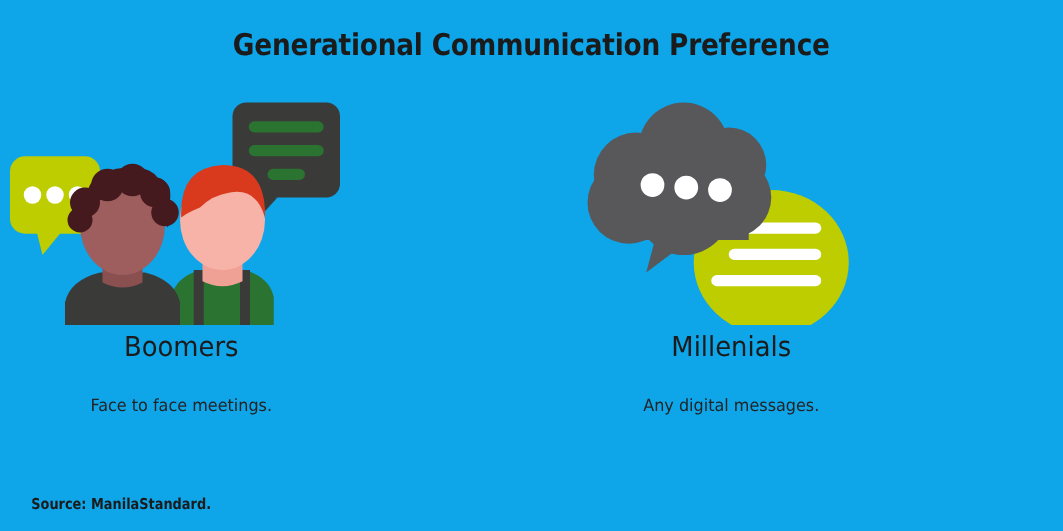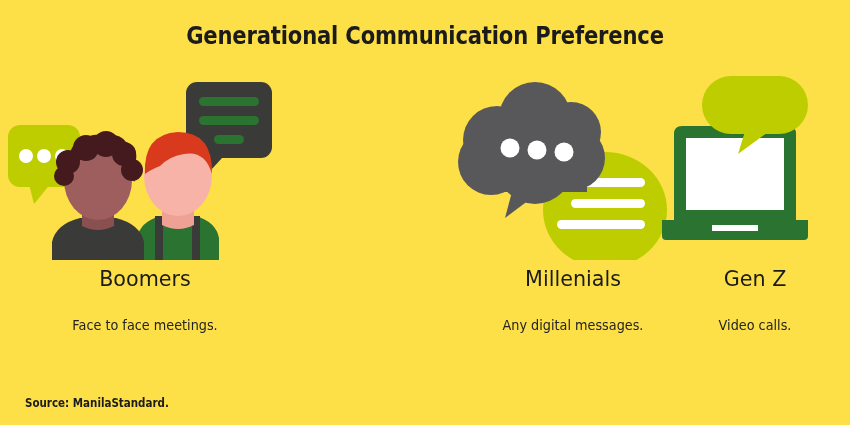--- a/index.html
+++ b/index.html
@@ -12,21 +12,21 @@
     height: 425px;
     background: #f4f4f4;
     font-family: "DejaVu Sans", "Liberation Sans", sans-serif;
     overflow: hidden;
     position: relative;
   }
   #infographic {
     position: relative;
     width: 850px;
     height: 425px;
-    background: #fde047;
+    background: #0ea5e9;
   }
 
   
   .title {
     position: absolute;
     top: 22px;
     left: 0;
     width: 850px;
     text-align: center;
     font-family: "DejaVu Sans", "Liberation Sans", sans-serif;
@@ -46,21 +46,21 @@
     width: 828px;
     height: 280px;
   }
   .col {
     position: absolute;
     top: 0;
     height: 280px;
   }
   .col-0 { left: 0px;   width: 290px; }
   .col-1 { left: 272px; width: 175px; }
-  .col-2 { left: 453px; width: 240px; }
+  .col-2 { left: 465px; width: 240px; }
   .col-3 { left: 660px; width: 190px; }
 
   .art {
     position: absolute;
     top: 0;
     left: 0;
     width: 100%;
     height: 190px;
   }
   .art svg { display: block; }
@@ -183,38 +183,18 @@
             <circle cx="57" cy="78" r="9.5" fill="#ffffff"></circle>
             <circle cx="84" cy="80" r="9.5" fill="#ffffff"></circle>
             <circle cx="111" cy="82" r="9.5" fill="#ffffff"></circle>
           </g>
         </svg>
       </div>
       <div class="gen-label">Millenials</div>
       <div class="gen-desc">Any digital messages.</div>
     </div>
 
-    <div class="col col-3">
-      <div class="art">
-        <svg width="190" height="190" viewBox="0 0 190 190" xmlns="http://www.w3.org/2000/svg">
-
-          <g>
-            <path d="M14 64 Q14 56 22 56 L128 56 Q136 56 136 64 L136 150 L14 150 Z" fill="#2b7331"></path>
-            <rect x="26" y="68" width="98" height="72" fill="#ffffff"></rect>
-            <path d="M2 150 L148 150 L148 166 Q148 170 144 170 L6 170 Q2 170 2 166 Z" fill="#2b7331"></path>
-            <rect x="52" y="155" width="46" height="6" fill="#ffffff"></rect>
-          </g>
-
-          <g>
-            <rect x="42" y="6" width="106" height="58" rx="29" ry="29" fill="#bdcd00"></rect>
-            <path d="M86 58 L78 84 L108 62 Z" fill="#bdcd00"></path>
-          </g>
-        </svg>
-      </div>
-      <div class="gen-label">Gen Z</div>
-      <div class="gen-desc">Video calls.</div>
-    </div>
 
   </div>
 
   <div class="source">Source: ManilaStandard.</div>
 
 </div>
 
 </body></html>

